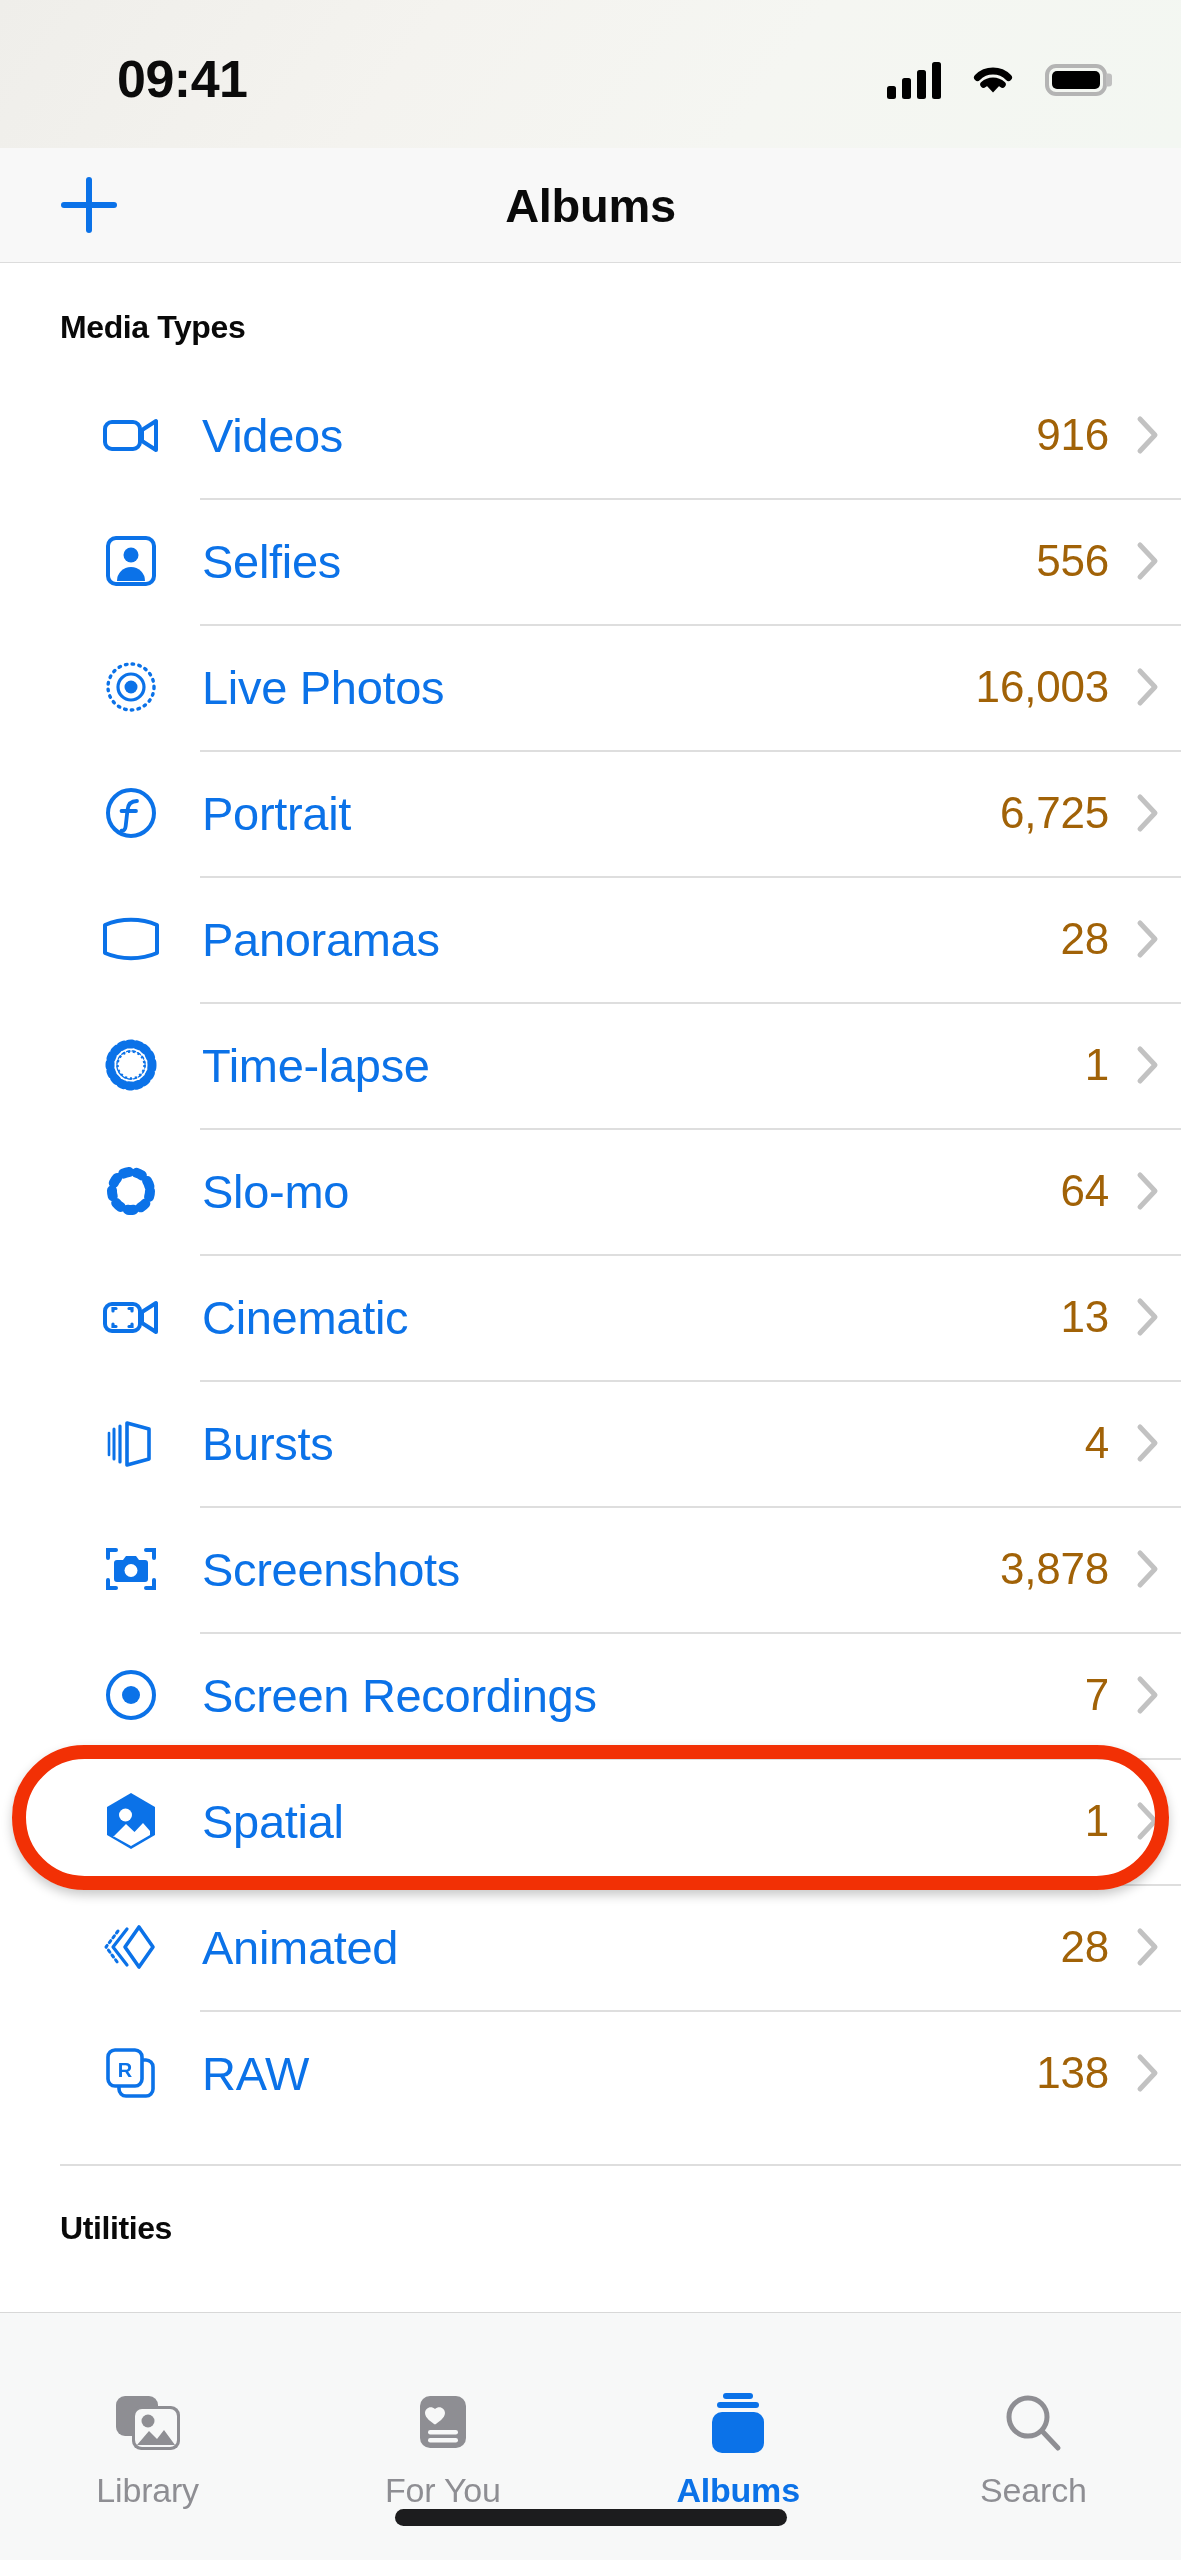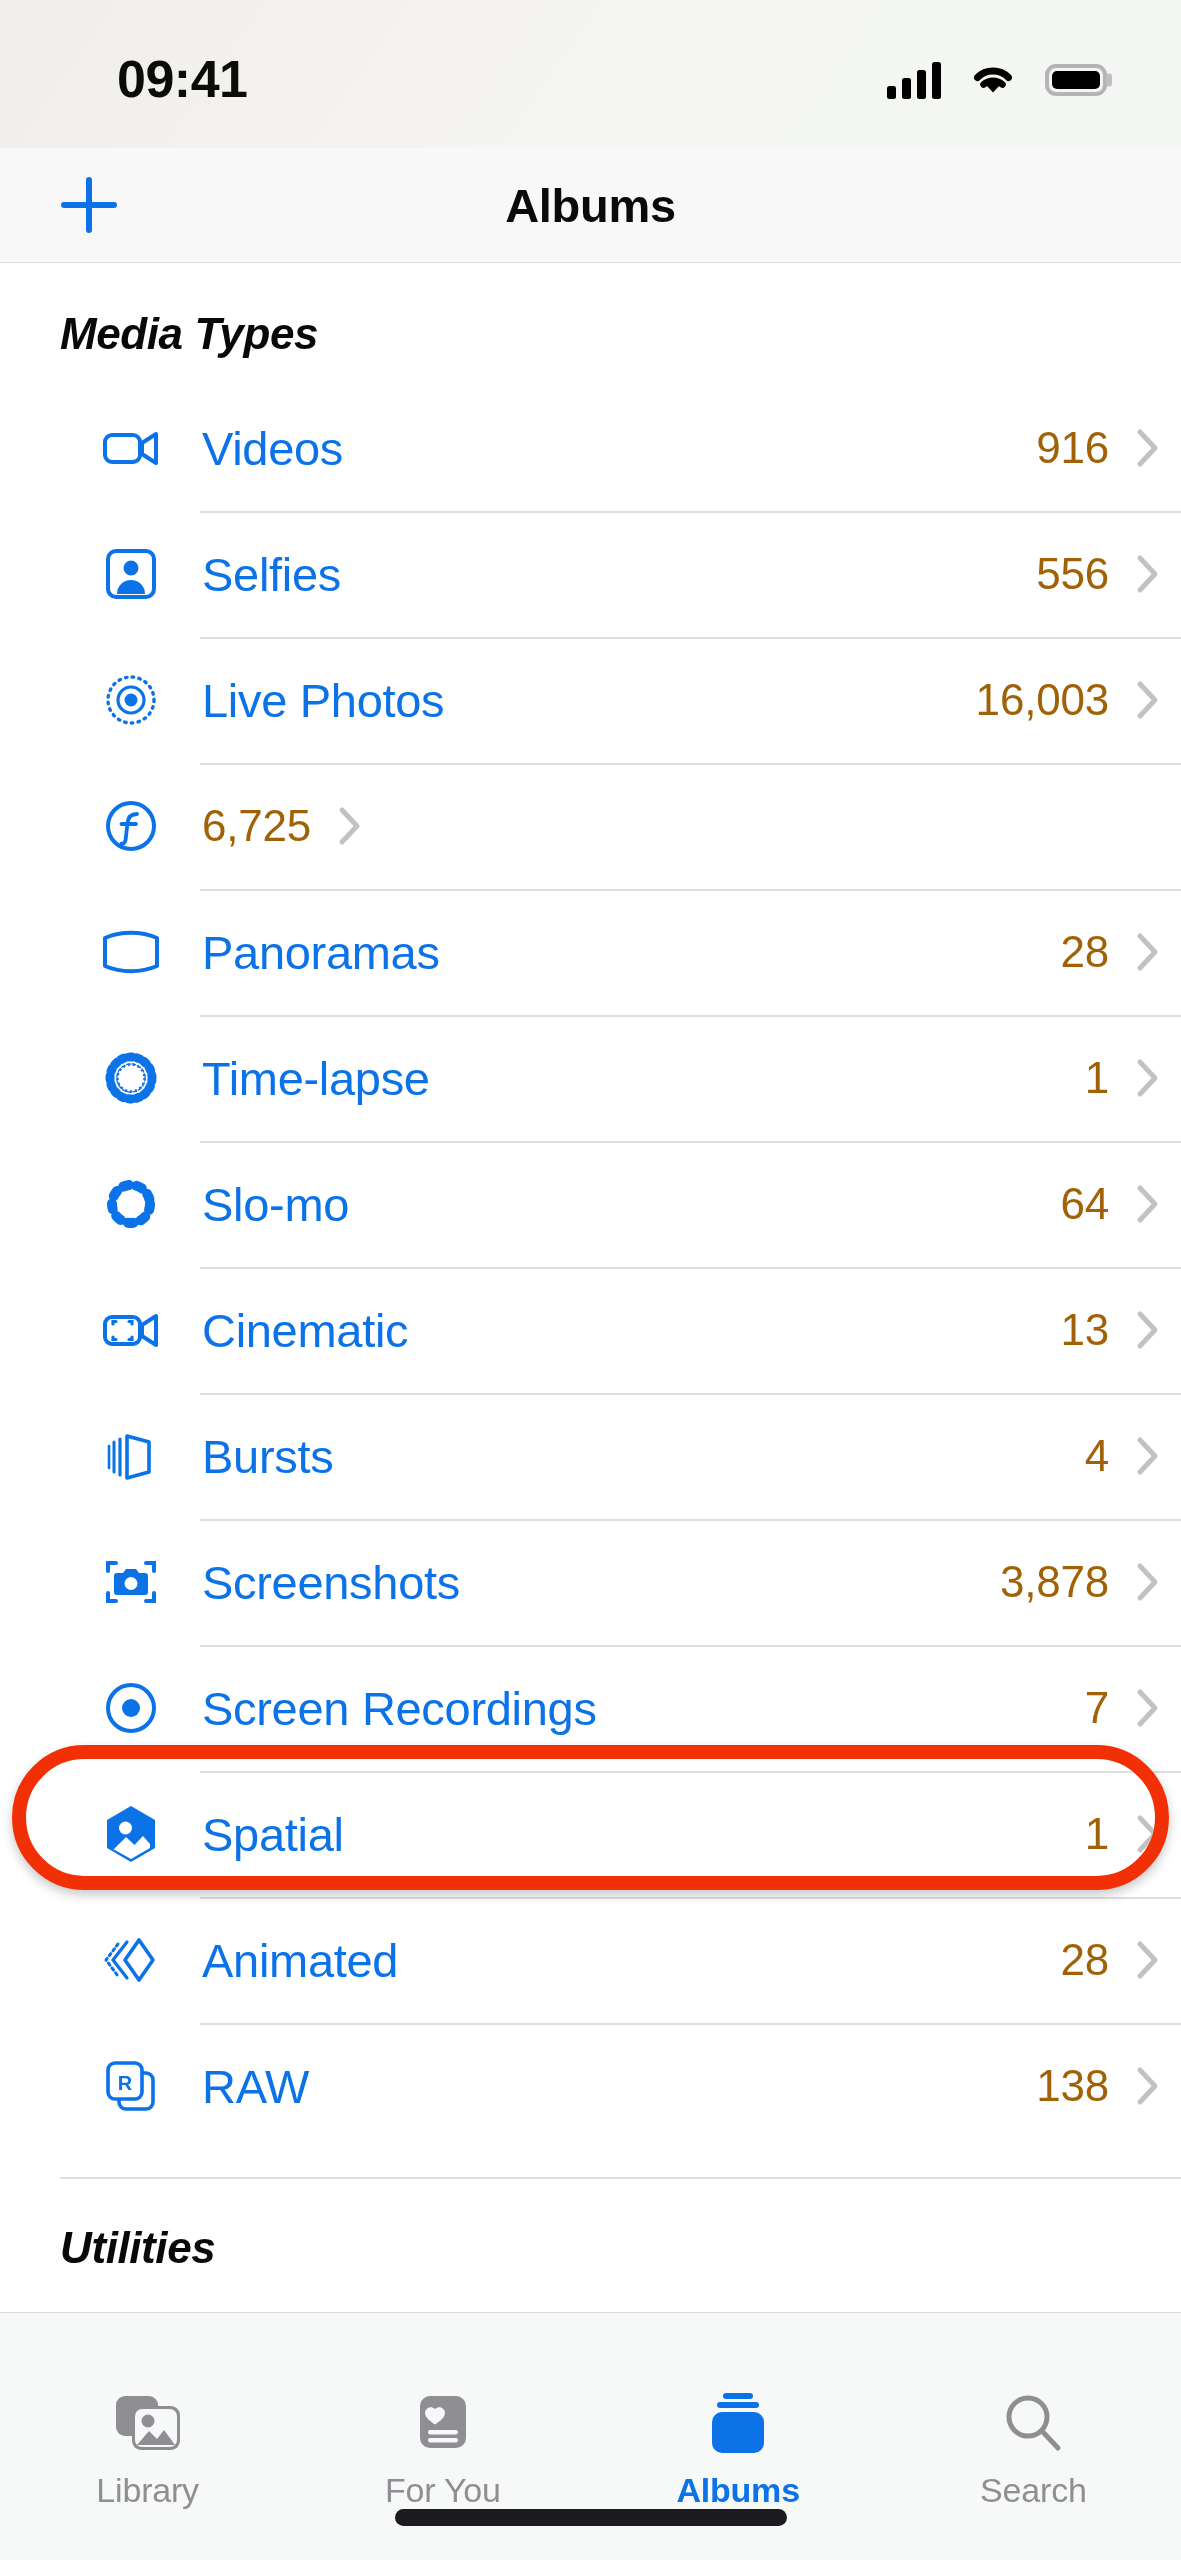--- a/index.html
+++ b/index.html
@@ -53,22 +53,22 @@
     width:100%; text-align:center; font-size:47px; font-weight:700;
     color:#0a0a0a; letter-spacing:-0.3px;
   }
 
   
   .content {
     position:absolute; top:263px; left:0; width:1181px; height:2049px;
     background:#ffffff; overflow:hidden;
   }
   .section-header {
-    font-size:44px; font-weight:700; color:#090909;
-    padding:46px 0 26px 60px; letter-spacing:-0.4px;font-style:italic;
+    font-size:32px; font-weight:700; color:#090909;
+    padding:46px 0 26px 60px; letter-spacing:-0.4px;
   }
   .section-header.utilities { padding-top:44px; }
 
   .rows { width:100%;margin-left:40px; }
   .row {
     position:relative; display:flex; align-items:center;
     height:126px; padding-left:60px; padding-right:60px;
     background:#fff; cursor:pointer;
   }
   .row + .row:before {
@@ -203,20 +203,21 @@
     </div>
 
     <div class="row">
       <div class="row-icon">
         <svg width="54" height="54" viewBox="0 0 54 54">
           <circle cx="27" cy="27" r="23" stroke="currentColor" stroke-width="4" fill="none"></circle>
           <path d="M33 15 c-7 0 -9 4 -9.5 9 l-1.8 16 c-0.4 3.5 -1.8 5 -4.2 4.6" stroke="currentColor" stroke-width="3.8" fill="none" stroke-linecap="round"></path>
           <line x1="17.5" y1="25" x2="32" y2="25" stroke="currentColor" stroke-width="3.8" stroke-linecap="round"></line>
         </svg>
       </div>
+      <div class="row-label">Portrait</div>
       <div class="row-count">6,725</div>
       <svg class="row-chevron" viewBox="0 0 26 42">
           <polyline points="5,5 20,21 5,37" fill="none" stroke="currentColor" stroke-width="5" stroke-linecap="round" stroke-linejoin="round"></polyline>
         </svg>
     </div>
 
     <div class="row">
       <div class="row-icon">
         <svg width="60" height="44" viewBox="0 0 60 44">
           <path d="M4 8 C20 1 40 1 56 8 L56 36 C40 43 20 43 4 36 Z" stroke="currentColor" stroke-width="4" fill="none" stroke-linejoin="round"></path>

